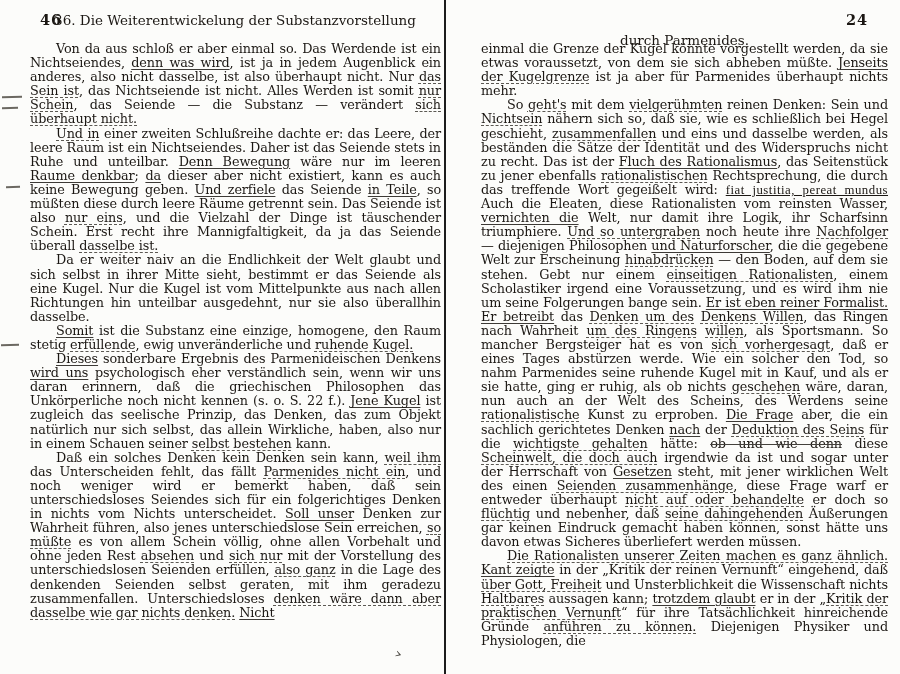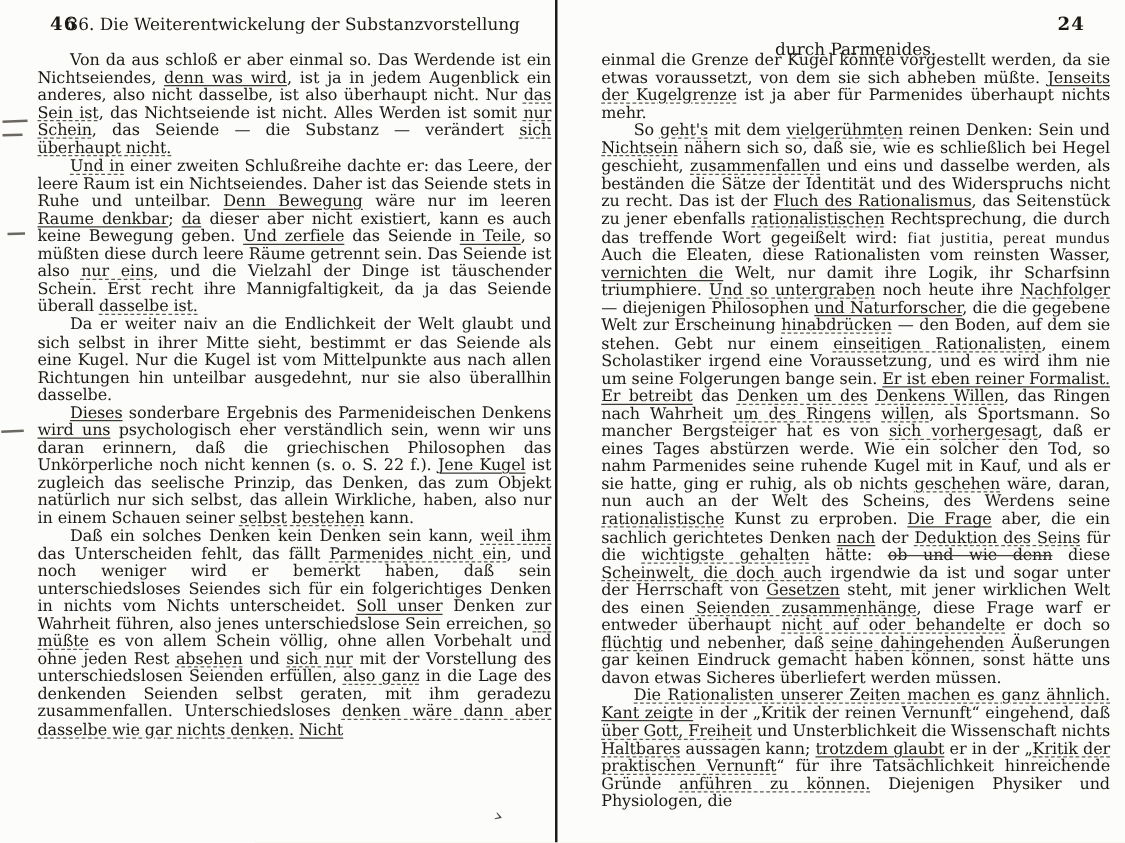--- a/index.html
+++ b/index.html
@@ -65,20 +65,21 @@
     text-underline-offset: 2px;
   }
   .m-s {
     text-decoration: line-through;
     text-decoration-color: #44413c;
     text-decoration-thickness: 1.2px;
   }
   .m-lat {
     font-family: "Liberation Serif", serif;
     letter-spacing: 0.5px;
+    text-decoration: underline;
   }
   .pencil-dash {
     position: absolute;
     height: 1.5px;
     background: #6b6861;
     transform: rotate(-2deg);
   }
   .pencil-arrow {
     position: absolute;
     font-size: 13px;
@@ -93,20 +94,21 @@
 
   <div class="divider"></div>
 
   <section>
     <span class="pagenum num-left">46</span>
     <div class="running-head head-left">36. Die Weiterentwickelung der Substanzvorstellung</div>
     <div class="body-col body-left">
         <p class="para"><span>Von da aus schloß er aber einmal so.  Das Werdende ist ein Nichtseiendes, </span><span class="m-u">denn was wird</span><span>, ist ja in jedem Augenblick ein anderes, also nicht dasselbe, ist also überhaupt nicht.  Nur </span><span class="m-d">das Sein ist</span><span>, das Nichtseiende ist nicht.  Alles Werden ist somit </span><span class="m-d">nur Schein</span><span>, das Seiende — die Substanz — verändert </span><span class="m-d">sich überhaupt nicht.</span></p>
         <p class="para"><span class="m-d">Und in</span><span> einer zweiten Schlußreihe dachte er: das Leere, der leere Raum ist ein Nichtseiendes.  Daher ist das Seiende stets in Ruhe und unteilbar.  </span><span class="m-u">Denn Bewegung</span><span> wäre nur im leeren </span><span class="m-u">Raume denkbar</span><span>; </span><span class="m-u">da</span><span> dieser aber nicht existiert, kann es auch keine Bewegung geben.  </span><span class="m-u">Und zerfiele</span><span> das Seiende </span><span class="m-u">in Teile</span><span>, so müßten diese durch leere Räume getrennt sein.  Das Seiende ist also </span><span class="m-d">nur eins</span><span>, und die Vielzahl der Dinge ist täuschender Schein. Erst recht ihre Mannigfaltigkeit, da ja das Seiende überall </span><span class="m-d">dasselbe ist.</span></p>
         <p class="para"><span>Da er weiter naiv an die Endlichkeit der Welt glaubt und sich selbst in ihrer Mitte sieht, bestimmt er das Seiende als eine Kugel.  Nur die Kugel ist vom Mittelpunkte aus nach allen Richtungen hin unteilbar ausgedehnt, nur sie also überallhin dasselbe.</span></p>
+        <p class="para"><span class="m-u">Somit</span><span> ist die Substanz eine einzige, homogene, den Raum stetig </span><span class="m-d">erfüllende</span><span>, ewig unveränderliche und </span><span class="m-d">ruhende Kugel.</span></p>
         <p class="para"><span class="m-u">Dieses</span><span> sonderbare Ergebnis des Parmenideischen Denkens </span><span class="m-u">wird uns</span><span> psychologisch eher verständlich sein, wenn wir uns daran erinnern, daß die griechischen Philosophen das Unkörperliche noch nicht kennen (s. o. S. 22 f.).  </span><span class="m-u">Jene Kugel</span><span> ist zugleich das seelische Prinzip, das Denken, das zum Objekt natürlich nur sich selbst, das allein Wirkliche, haben, also nur in einem Schauen seiner </span><span class="m-d">selbst bestehen</span><span> kann.</span></p>
         <p class="para"><span>Daß ein solches Denken kein Denken sein kann, </span><span class="m-d">weil ihm</span><span> das Unterscheiden fehlt, das fällt </span><span class="m-d">Parmenides nicht ein</span><span>, und noch weniger wird er bemerkt haben, daß sein unterschiedsloses Seiendes sich für ein folgerichtiges Denken in nichts vom Nichts unterscheidet.  </span><span class="m-u">Soll unser</span><span> Denken zur Wahrheit führen, also jenes unterschiedslose Sein erreichen, </span><span class="m-d">so müßte</span><span> es von allem Schein völlig, ohne allen Vorbehalt und ohne jeden Rest </span><span class="m-d">absehen</span><span> und </span><span class="m-d">sich nur</span><span> mit der Vorstellung des unterschiedslosen Seienden erfüllen, </span><span class="m-d">also ganz</span><span> in die Lage des denkenden Seienden selbst geraten, mit ihm geradezu zusammenfallen.  Unterschiedsloses </span><span class="m-d">denken wäre dann aber dasselbe wie gar nichts denken.</span><span>  </span><span class="m-u">Nicht</span></p>
       </div>
   </section>
 
   <section>
     <div class="running-head head-right">durch Parmenides.</div>
     <span class="pagenum num-right">24</span>
     <div class="body-col body-right">
         <p class="para noindent"><span>einmal die Grenze der Kugel könnte vorgestellt werden, da sie etwas voraussetzt, von dem sie sich abheben müßte.  </span><span class="m-u">Jenseits</span><span> </span><span class="m-d">der Kugelgrenze</span><span> ist ja aber für Parmenides überhaupt nichts mehr.</span></p>

